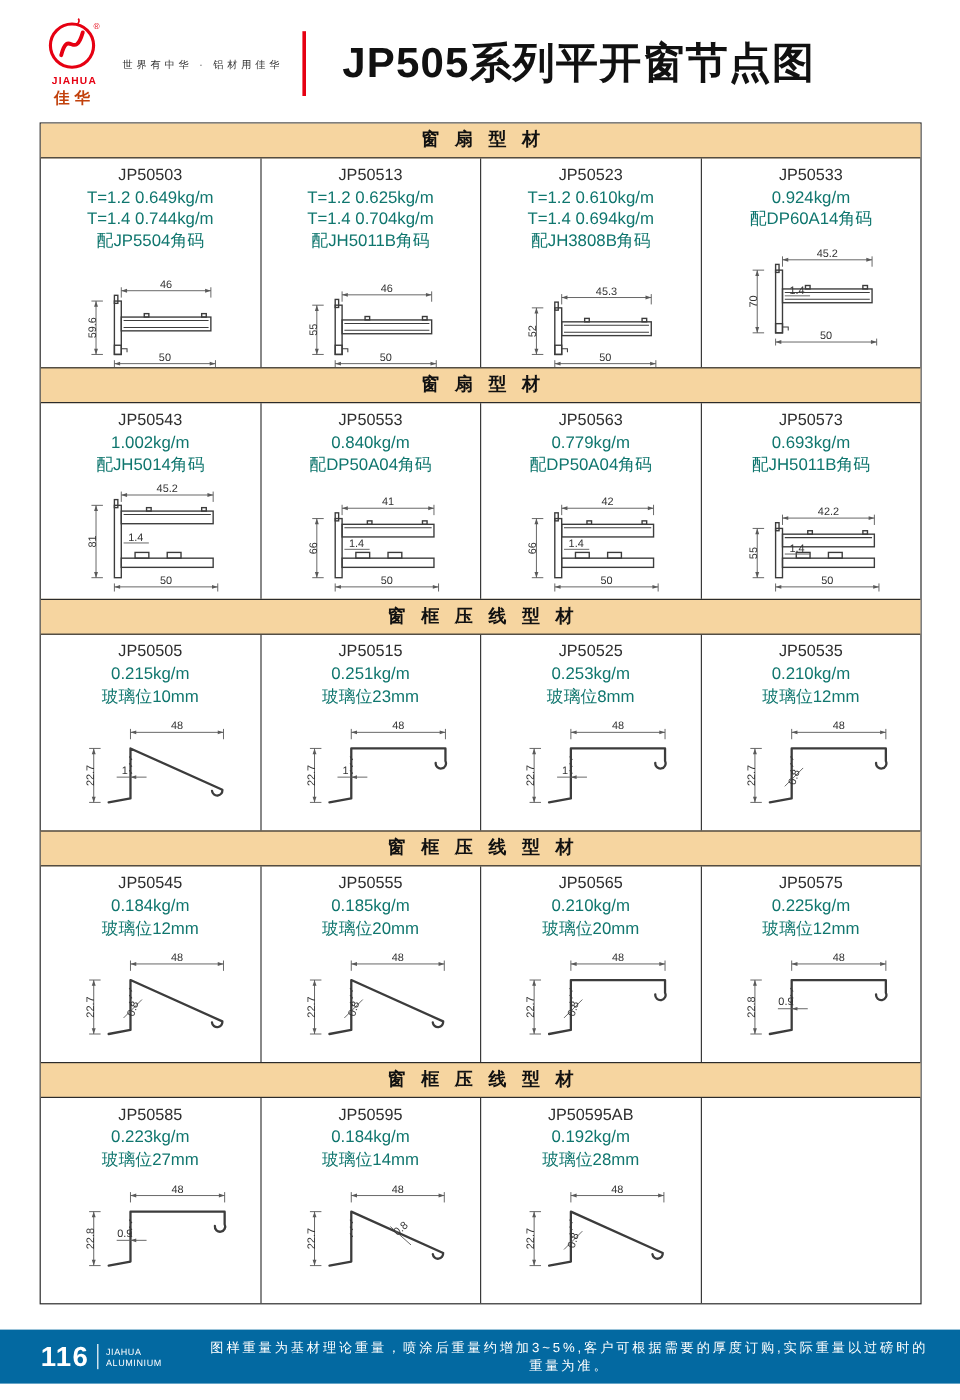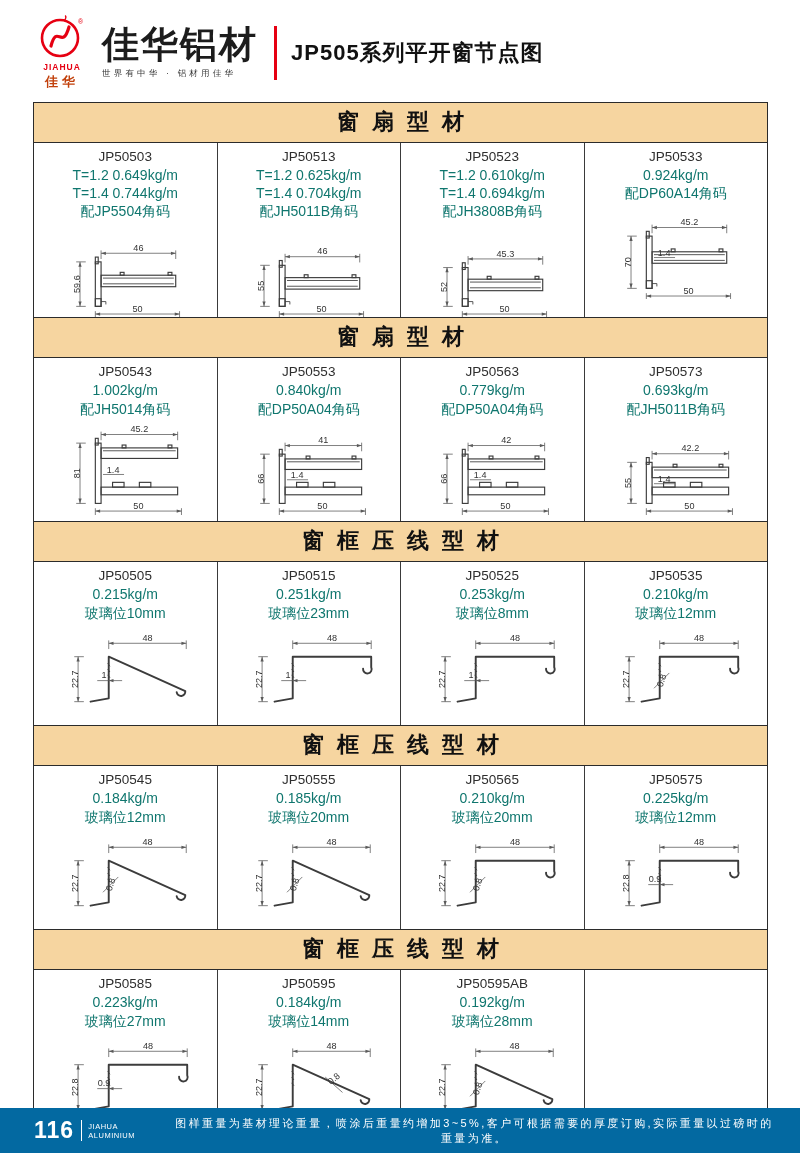--- a/index.html
+++ b/index.html
@@ -11,26 +11,26 @@
   }
   
   .header { display: flex; align-items: center; padding: 18px 0 0 30px; height: 88px; }
   .logo-block { display: flex; flex-direction: column; align-items: center; width: 64px; }
   .logo-en { color: #e60012; font-weight: bold; font-size: 8.5px; letter-spacing: 1px; margin-top: 1px; }
   .logo-cn { color: #c2410c; font-weight: bold; font-size: 13px; letter-spacing: 4px; margin-top: 1px; }
   .brand-block { margin-left: 8px; }
   .brand-title { font-size: 37px; font-weight: bold; color: #1c1c1c; letter-spacing: 2px; line-height: 1.05; }
   .brand-slogan { font-size: 8.5px; color: #333; letter-spacing: 3.2px; margin-top: 4px; }
   .red-divider { width: 3px; height: 54px; background: #e60012; margin: 0 14px 0 16px; }
-  .title-cn { font-size: 22px; font-weight: bold; color: #111; letter-spacing: 1px; line-height: 1.1; }
+  .title-cn { font-size: 35px; font-weight: bold; color: #111; letter-spacing: 1px; line-height: 1.1; margin-left: 16px; }
   .title-en { font-size: 12.5px; color: #222; letter-spacing: 0.6px; margin-top: 3px; }
   
   .table { margin: 14px 32px 0 33px; border: 1.6px solid #2b2b2b; }
   .band {
-    background: #f6d5a0; text-align: center; font-size: 22px; font-weight: bold; color: #111;
+    background: #f6d5a0; text-align: center; font-size: 15px; font-weight: bold; color: #111;
     padding: 4px 0 5px 0; border-top: 1.5px solid #2b2b2b; border-bottom: 1.5px solid #2b2b2b;
   }
   .section:first-child .band { border-top: none; }
   .band span { display: inline-block; letter-spacing: 13px; margin-right: -13px; }
   .sec-body { display: flex; min-height: 163px; }
   .section:last-child .sec-body { min-height: 171px; }
   .cell { flex: 1 1 0; border-right: 1.5px solid #3a3a3a; text-align: center; padding-top: 6px; }
   .cell:last-child { border-right: none; }
   .code { font-size: 13.5px; color: #2e2e2e; line-height: 1.25; }
   .spec { font-size: 14px; color: #0f766e; line-height: 1.3; }
@@ -59,21 +59,20 @@
     <svg width="46" height="46" viewBox="0 0 46 46">
       <circle cx="21" cy="23" r="18" fill="none" stroke="#e60012" stroke-width="2.6"></circle>
       <path d="M12,31 C18,8 23,36 30,12" fill="none" stroke="#e60012" stroke-width="3.2" stroke-linecap="round"></path>
       <path d="M25,6 q3,-3.5 1.2,-5.5" stroke="#e60012" fill="none" stroke-width="1.4"></path>
       <text x="39" y="9" font-size="7" fill="#e60012">®</text>
     </svg>
     <div class="logo-en">JIAHUA</div>
     <div class="logo-cn">佳华</div>
   </div>
   <div class="brand-block">
-    <div class="brand-title">佳华铝材</div>
     <div class="brand-slogan">世界有中华 · 铝材用佳华</div>
   </div>
   <div class="red-divider"></div>
   <div>
     <div class="title-cn">JP505系列平开窗节点图</div>
   </div>
 </div>
 
 <div class="table" id="sections-root">
     <div class="section">

